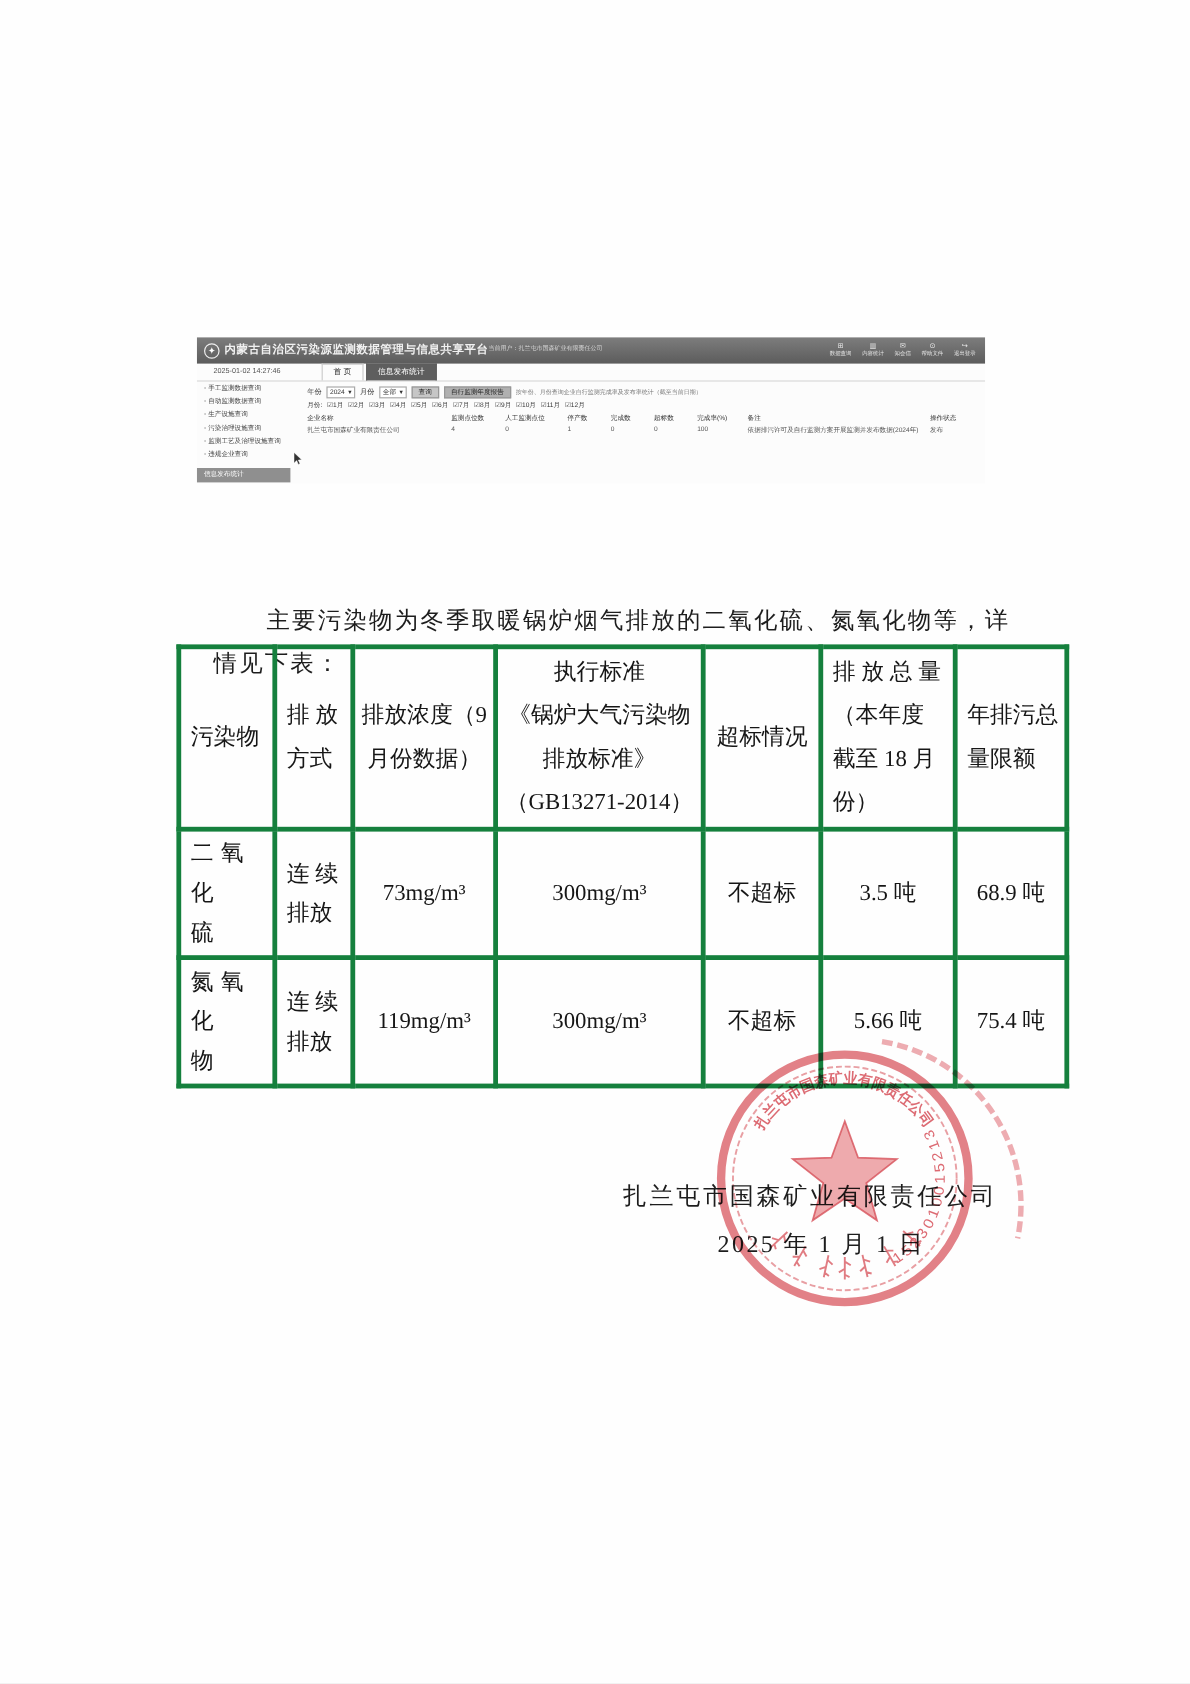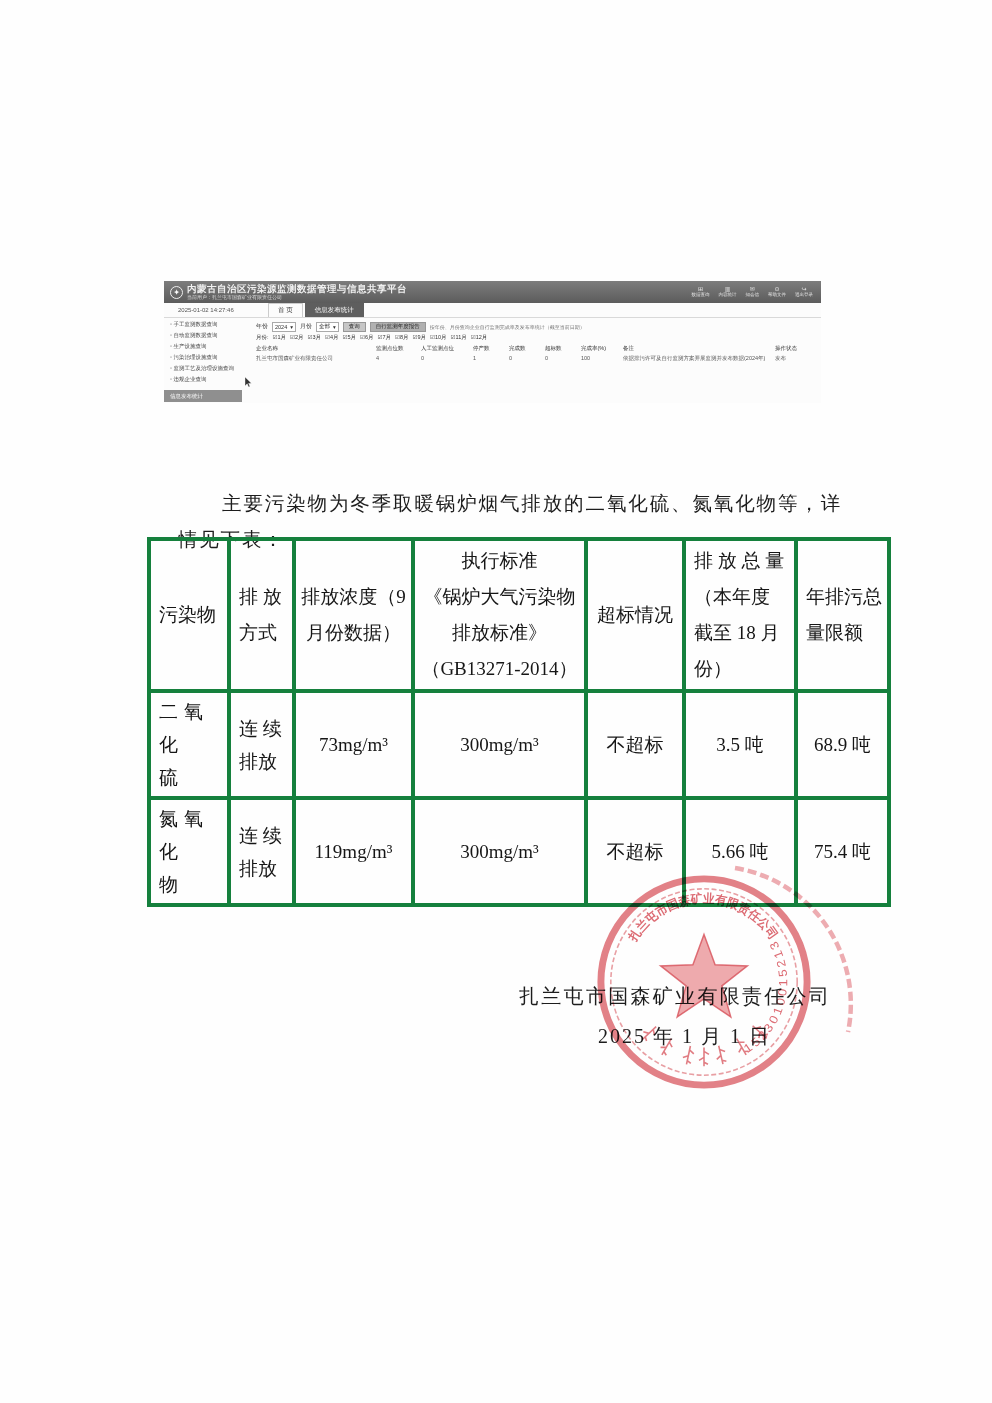--- a/index.html
+++ b/index.html
@@ -1,21 +1,21 @@
 <!DOCTYPE html>
 <html><head>
 <meta charset="utf-8">
 <style>
   html,body{margin:0;padding:0;background:#e9e9e9;}
   .page{position:relative;width:992px;height:1403px;background:#fefefe;margin:0 auto;overflow:hidden;
         font-family:"Liberation Serif","DejaVu Serif",serif;color:#1d1d1d;}
   
   .para{position:absolute;text-align:justify;letter-spacing:1.8px;}
   .p1{left:178px;top:150px;width:662px;font-size:19.5px;line-height:38px;}
-  .p2{left:178px;top:466px;width:664px;font-size:19.5px;line-height:36px;text-indent:44px;}
+  .p2{left:178px;top:480px;width:664px;font-size:19.5px;line-height:36px;text-indent:44px;}
   .p3{left:178px;top:833px;width:666px;font-size:19.5px;line-height:36px;text-indent:44px;}
   .heading{position:absolute;left:207px;top:438px;font-size:21.5px;font-weight:bold;letter-spacing:2px;}
   
   .etable{position:absolute;left:147px;top:537px;border-collapse:collapse;table-layout:fixed;}
   .etable td{border:4px solid #15803d;font-size:19px;text-align:center;vertical-align:middle;
              white-space:pre-line;line-height:33px;padding:2px 3px;color:#161616;margin-left:48px;}
   .etable tr.hrow td{line-height:36px;}
   .etable td.tl{text-align:left;padding-left:8px;}
   .etable td.sp{letter-spacing:6px;}
   
@@ -26,21 +26,21 @@
   .seal-arc{position:absolute;left:700px;top:850px;width:170px;height:200px;mix-blend-mode:multiply;opacity:.55;}
   
   .shot{position:absolute;left:164px;top:281px;width:657px;height:122px;background:#fcfcfc;
         font-family:"Liberation Sans","DejaVu Sans",sans-serif;filter:blur(.3px) grayscale(.15);
         overflow:hidden;}
   .shot *{box-sizing:border-box;}
   .shot-header{position:absolute;left:0;top:0;width:657px;height:22px;
         background:linear-gradient(#7d7d7d,#5c5c5c);color:#f1f1f1;display:flex;align-items:center;}
   .shot-logo{width:13px;height:13px;border:1.5px solid #eee;border-radius:50%;margin:0 4px 0 6px;
         font-size:8px;line-height:11px;text-align:center;color:#fff;}
-  .shot-titlebox{display:flex;flex-direction:column;line-height:1;}
+  .shot-titlebox{display:flex;line-height:1;}
   .shot-title{font-size:9.5px;font-weight:bold;letter-spacing:.5px;}
   .shot-subtitle{font-size:5px;color:#d8d8d8;margin-top:1.5px;}
   .shot-hicons{margin-left:auto;display:flex;gap:9px;padding-right:8px;}
   .shot-hicon{display:flex;flex-direction:column;align-items:center;color:#e6e6e6;line-height:1;}
   .shot-hicon i{font-style:normal;font-size:6px;}
   .shot-hicon em{font-style:normal;font-size:4.5px;margin-top:1px;white-space:nowrap;}
   .shot-row2{position:absolute;left:0;top:22px;width:657px;height:15px;border-bottom:1px solid #d9d9d9;
         display:flex;align-items:center;}
   .shot-time{font-size:6px;color:#555;width:104px;padding-left:14px;white-space:nowrap;}
   .shot-tab{font-size:6.5px;color:#333;padding:2px 9px;border:1px solid #ccc;border-bottom:none;margin-right:2px;white-space:nowrap;}

